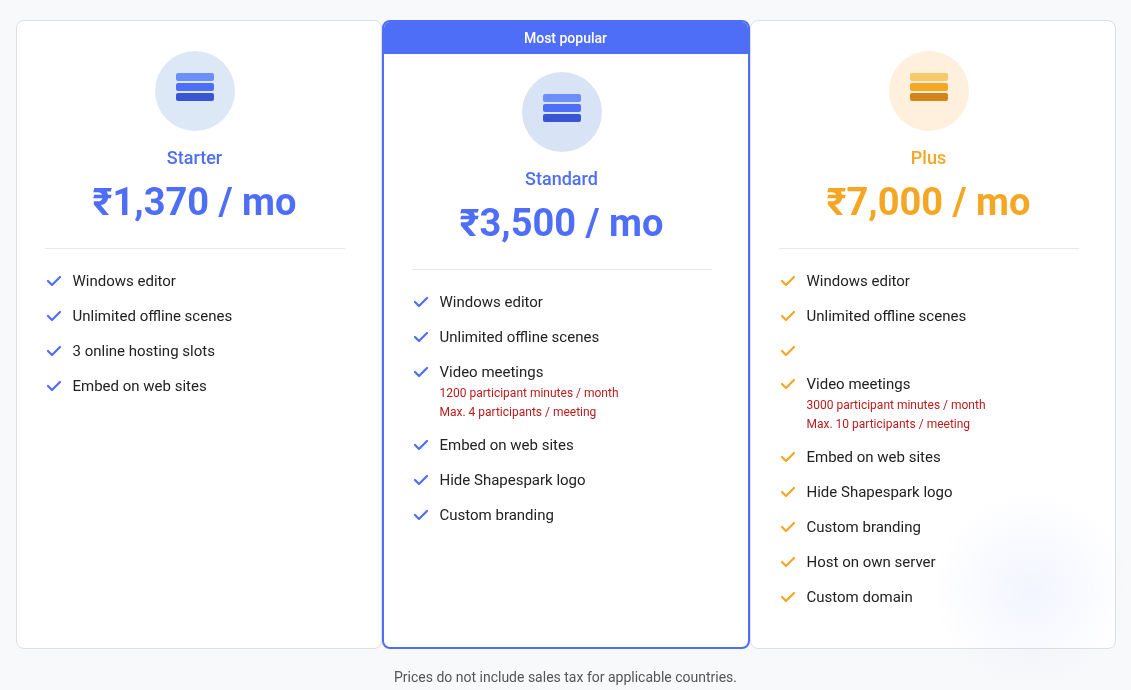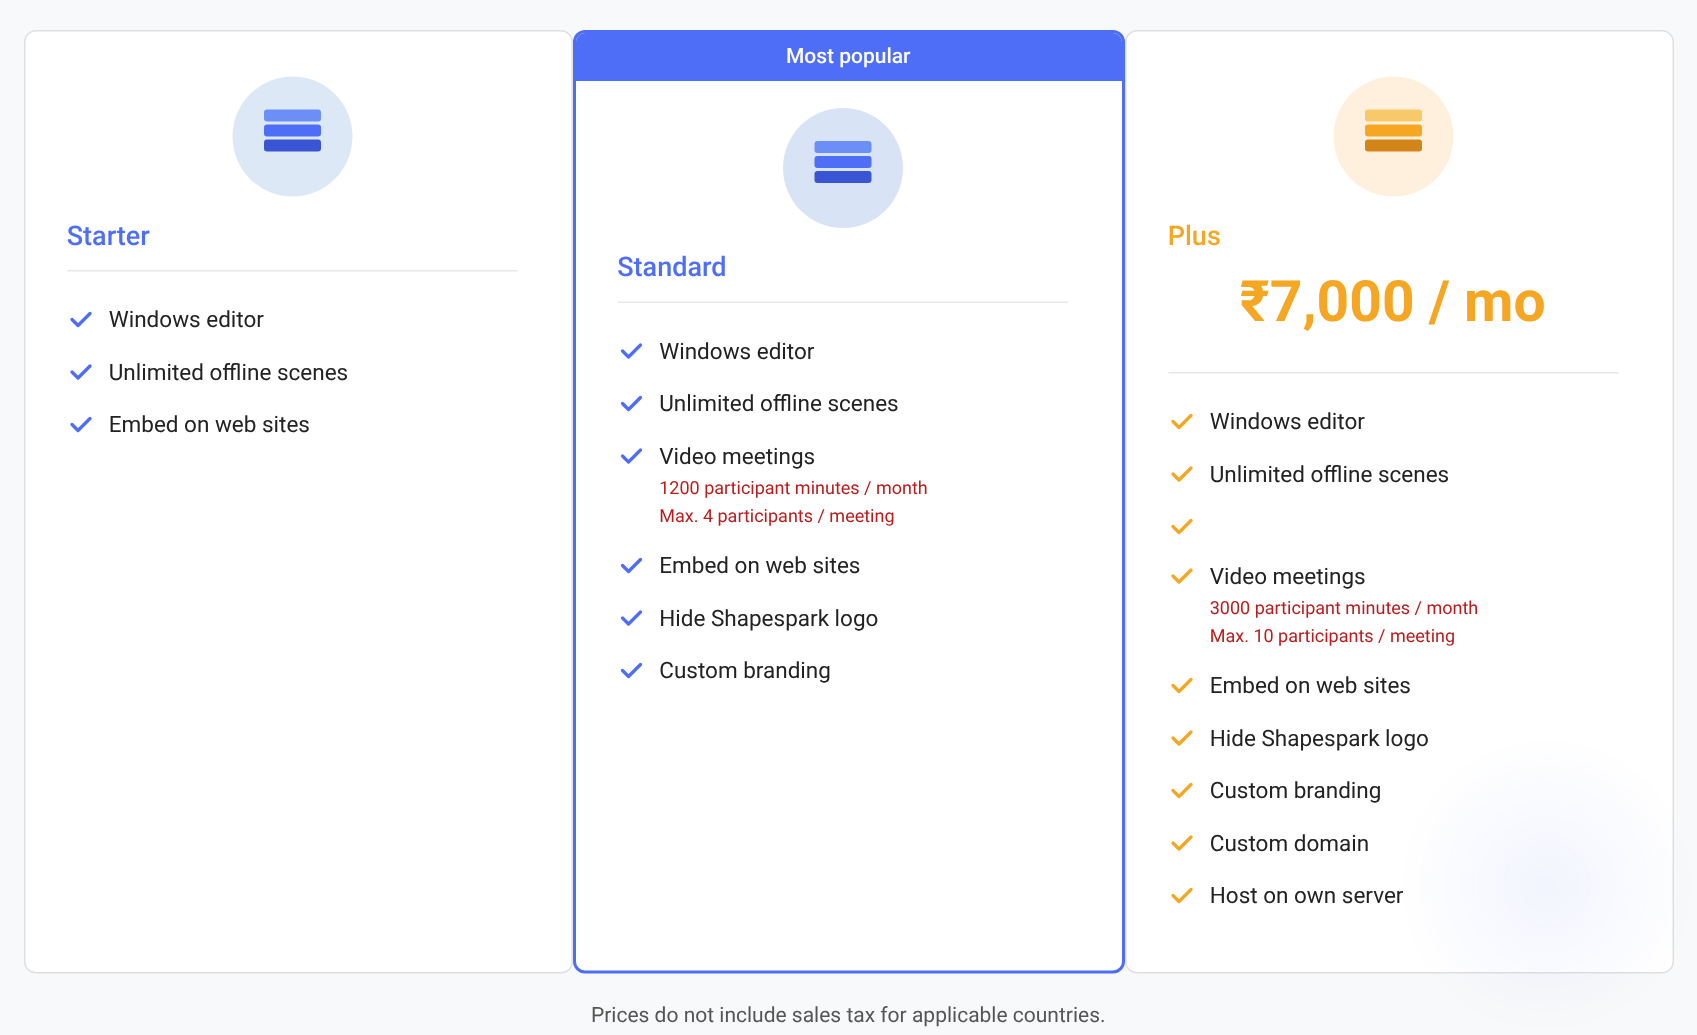--- a/index.html
+++ b/index.html
@@ -75,20 +75,21 @@
 
     .icon-circle.blue-mid {
       background: #d8e4f5;
     }
 
     .icon-circle.orange-light {
       background: #fef0dc;
     }
 
     .plan-name {
+      text-align: center;
       width: 100%;
       font-size: 18px;
       font-weight: 500;
       margin-bottom: 12px;
     }
 
     .plan-name.starter { color: #4f6ef7; }
     .plan-name.standard { color: #4f6ef7; }
     .plan-name.plus { color: #f5a623; }
 
@@ -200,53 +201,61 @@
 
   <div class="plan-card">
     <div class="icon-circle blue-light">
       <div class="stack-icon stack-icon-blue">
         <div class="layer"></div>
         <div class="layer"></div>
         <div class="layer"></div>
       </div>
     </div>
     <div class="plan-name starter">Starter</div>
+    <div class="plan-price starter">₹1,370 / mo</div>
     <div class="divider"></div>
     <ul class="features-list">
       <li class="feature-item">
         <svg class="check-icon" viewBox="0 0 18 18" fill="none">
           <polyline points="3,9 7,13 15,5" stroke="#4f6ef7" stroke-width="2.2" stroke-linecap="round" stroke-linejoin="round"></polyline>
         </svg>
         <span class="feature-text">Windows editor</span>
       </li>
       <li class="feature-item">
         <svg class="check-icon" viewBox="0 0 18 18" fill="none">
           <polyline points="3,9 7,13 15,5" stroke="#4f6ef7" stroke-width="2.2" stroke-linecap="round" stroke-linejoin="round"></polyline>
         </svg>
         <span class="feature-text">Unlimited offline scenes</span>
+      </li>
+      <li class="feature-item">
+        <svg class="check-icon" viewBox="0 0 18 18" fill="none">
+          <polyline points="3,9 7,13 15,5" stroke="#4f6ef7" stroke-width="2.2" stroke-linecap="round" stroke-linejoin="round"></polyline>
+        </svg>
+        <span class="feature-text">3 online hosting slots</span>
       </li>
       <li class="feature-item">
         <svg class="check-icon" viewBox="0 0 18 18" fill="none">
           <polyline points="3,9 7,13 15,5" stroke="#4f6ef7" stroke-width="2.2" stroke-linecap="round" stroke-linejoin="round"></polyline>
         </svg>
         <span class="feature-text">Embed on web sites</span>
       </li>
     </ul>
   </div>
 
   <div class="plan-card standard">
     <div class="most-popular-badge">Most popular</div>
     <div class="icon-circle blue-mid">
       <div class="stack-icon stack-icon-blue">
         <div class="layer"></div>
         <div class="layer"></div>
         <div class="layer"></div>
       </div>
     </div>
     <div class="plan-name standard">Standard</div>
+    <div class="plan-price standard">₹3,500 / mo</div>
     <div class="divider"></div>
     <ul class="features-list">
       <li class="feature-item">
         <svg class="check-icon" viewBox="0 0 18 18" fill="none">
           <polyline points="3,9 7,13 15,5" stroke="#4f6ef7" stroke-width="2.2" stroke-linecap="round" stroke-linejoin="round"></polyline>
         </svg>
         <span class="feature-text">Windows editor</span>
       </li>
       <li class="feature-item">
         <svg class="check-icon" viewBox="0 0 18 18" fill="none">
@@ -339,27 +348,27 @@
       <li class="feature-item">
         <svg class="check-icon" viewBox="0 0 18 18" fill="none">
           <polyline points="3,9 7,13 15,5" stroke="#f5a623" stroke-width="2.2" stroke-linecap="round" stroke-linejoin="round"></polyline>
         </svg>
         <span class="feature-text">Custom branding</span>
       </li>
       <li class="feature-item">
         <svg class="check-icon" viewBox="0 0 18 18" fill="none">
           <polyline points="3,9 7,13 15,5" stroke="#f5a623" stroke-width="2.2" stroke-linecap="round" stroke-linejoin="round"></polyline>
         </svg>
+        <span class="feature-text">Host on own server</span>
+      </li>
+      <li class="feature-item">
+        <svg class="check-icon" viewBox="0 0 18 18" fill="none">
+          <polyline points="3,9 7,13 15,5" stroke="#f5a623" stroke-width="2.2" stroke-linecap="round" stroke-linejoin="round"></polyline>
+        </svg>
         <span class="feature-text">Custom domain</span>
-      </li>
-      <li class="feature-item">
-        <svg class="check-icon" viewBox="0 0 18 18" fill="none">
-          <polyline points="3,9 7,13 15,5" stroke="#f5a623" stroke-width="2.2" stroke-linecap="round" stroke-linejoin="round"></polyline>
-        </svg>
-        <span class="feature-text">Host on own server</span>
       </li>
     </ul>
   </div>
 </div>
 
 <div class="footer-area">
   <p class="tax-note">Prices do not include sales tax for applicable countries.</p>
 
 </div>
 

